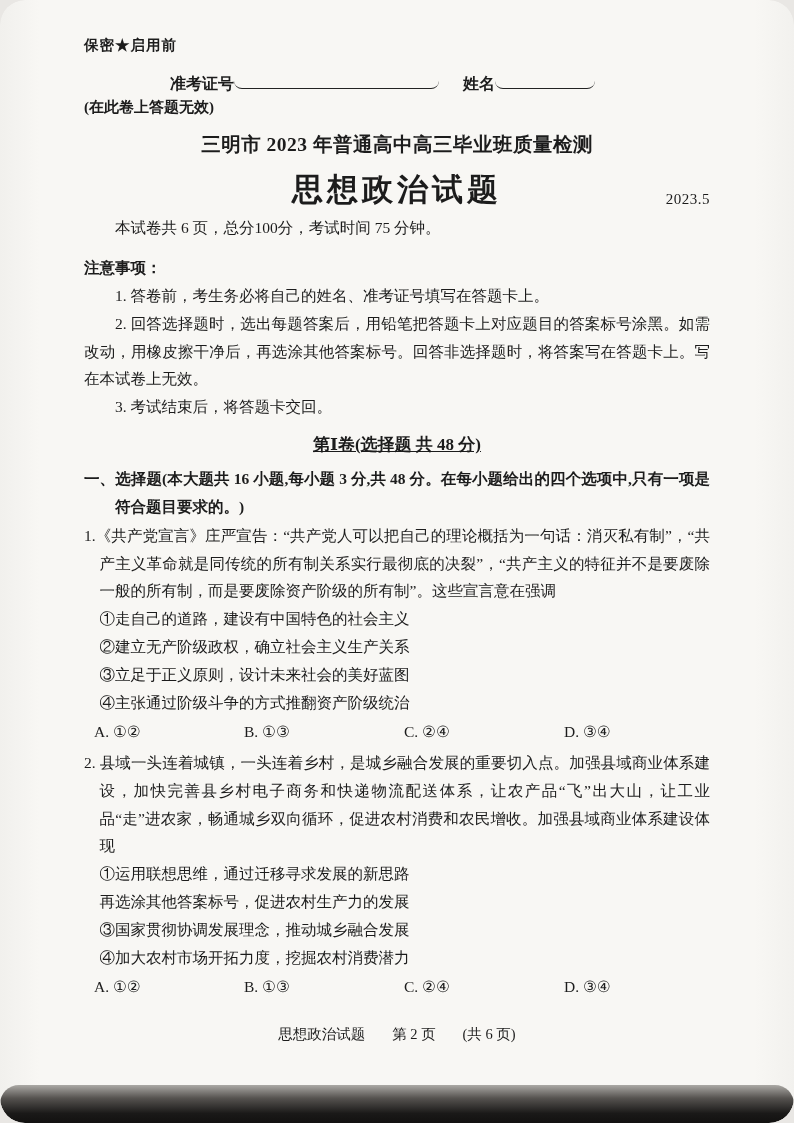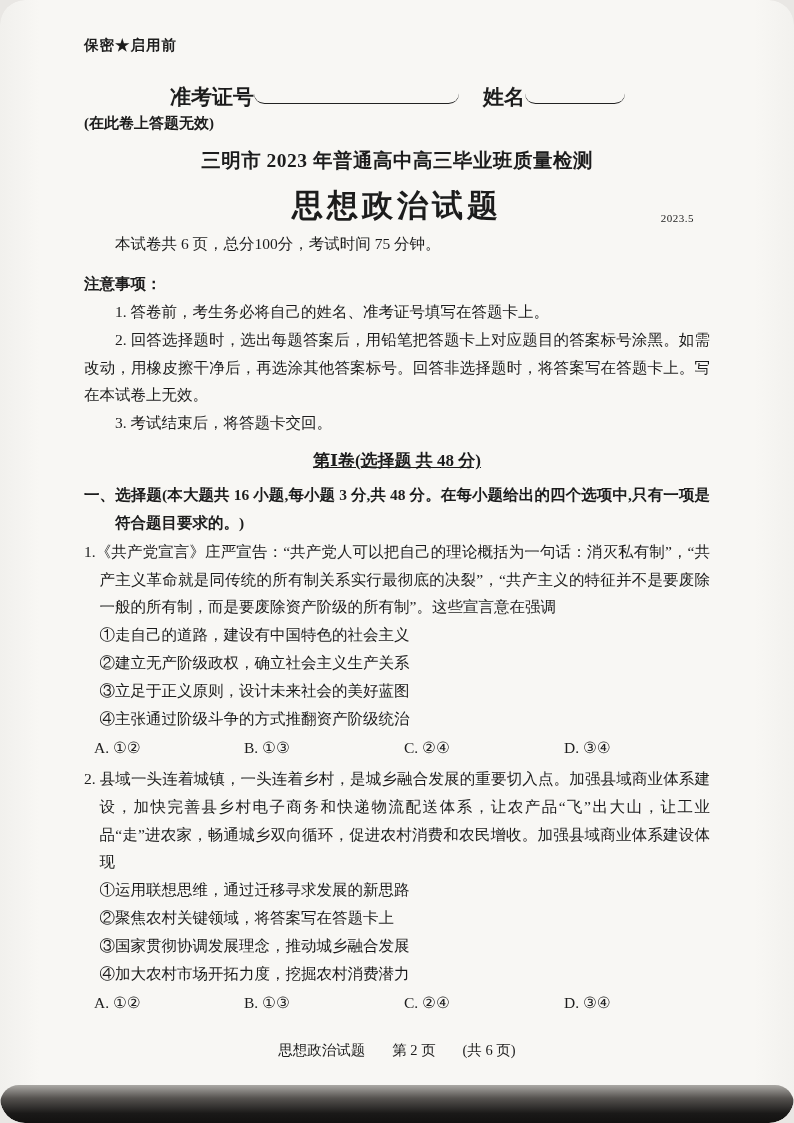--- a/index.html
+++ b/index.html
@@ -19,23 +19,23 @@
   }
 
   .confidential {
     padding-top: 36px;
     font-size: 14.5px;
     font-weight: bold;
     letter-spacing: 1px;
   }
 
   .id-row {
-    margin-top: 28px;
+    margin-top: 18px;
     padding-left: 86px;
-    font-size: 21px;
+    font-size: 16px;
     font-weight: bold;
     white-space: nowrap;
   }
   .blank {
     display: inline-block;
     border-bottom: 1.5px solid #222;
     height: 1em;
     vertical-align: baseline;
   }
   .blank-long { width: 205px; }
@@ -64,23 +64,23 @@
   }
   .main-title {
     display: inline-block;
     font-size: 31px;
     font-weight: bold;
     letter-spacing: 4px;
     line-height: 48px;
   }
   .exam-date {
     position: absolute;
-    right: 16px;
+    right: 0;
     bottom: 6px;
-    font-size: 11px;
+    font-size: 15px;
     letter-spacing: 0.5px;
     margin-left: 21px;
   }
 
   .body-text { font-size: 15.5px; line-height: 1.8; text-align: justify; }
   .para-indent { text-indent: 2em; }
   .notes-heading { font-weight: bold; margin-top: 12px; }
   .note { text-indent: 2em; }
 
   .section-title {
@@ -165,21 +165,21 @@
         <span>B. ①③</span>
         <span>C. ②④</span>
         <span>D. ③④</span>
       </div>
     </div>
 
     <div class="question">
       <p class="stem">2. 县域一头连着城镇，一头连着乡村，是城乡融合发展的重要切入点。加强县域商业体系建设，加快完善县乡村电子商务和快递物流配送体系，让农产品“飞”出大山，让工业品“走”进农家，畅通城乡双向循环，促进农村消费和农民增收。加强县域商业体系建设体现</p>
       <div class="items">
         <div class="item">①运用联想思维，通过迁移寻求发展的新思路</div>
-        <div class="item">②聚焦农村关键领域，将答案写在答题卡上</div>
+        <div class="item">再选涂其他答案标号，促进农村生产力的发展</div>
         <div class="item">③国家贯彻协调发展理念，推动城乡融合发展</div>
         <div class="item">④加大农村市场开拓力度，挖掘农村消费潜力</div>
       </div>
       <div class="options">
         <span>A. ①②</span>
         <span>B. ①③</span>
         <span>C. ②④</span>
         <span>D. ③④</span>
       </div>
     </div>

